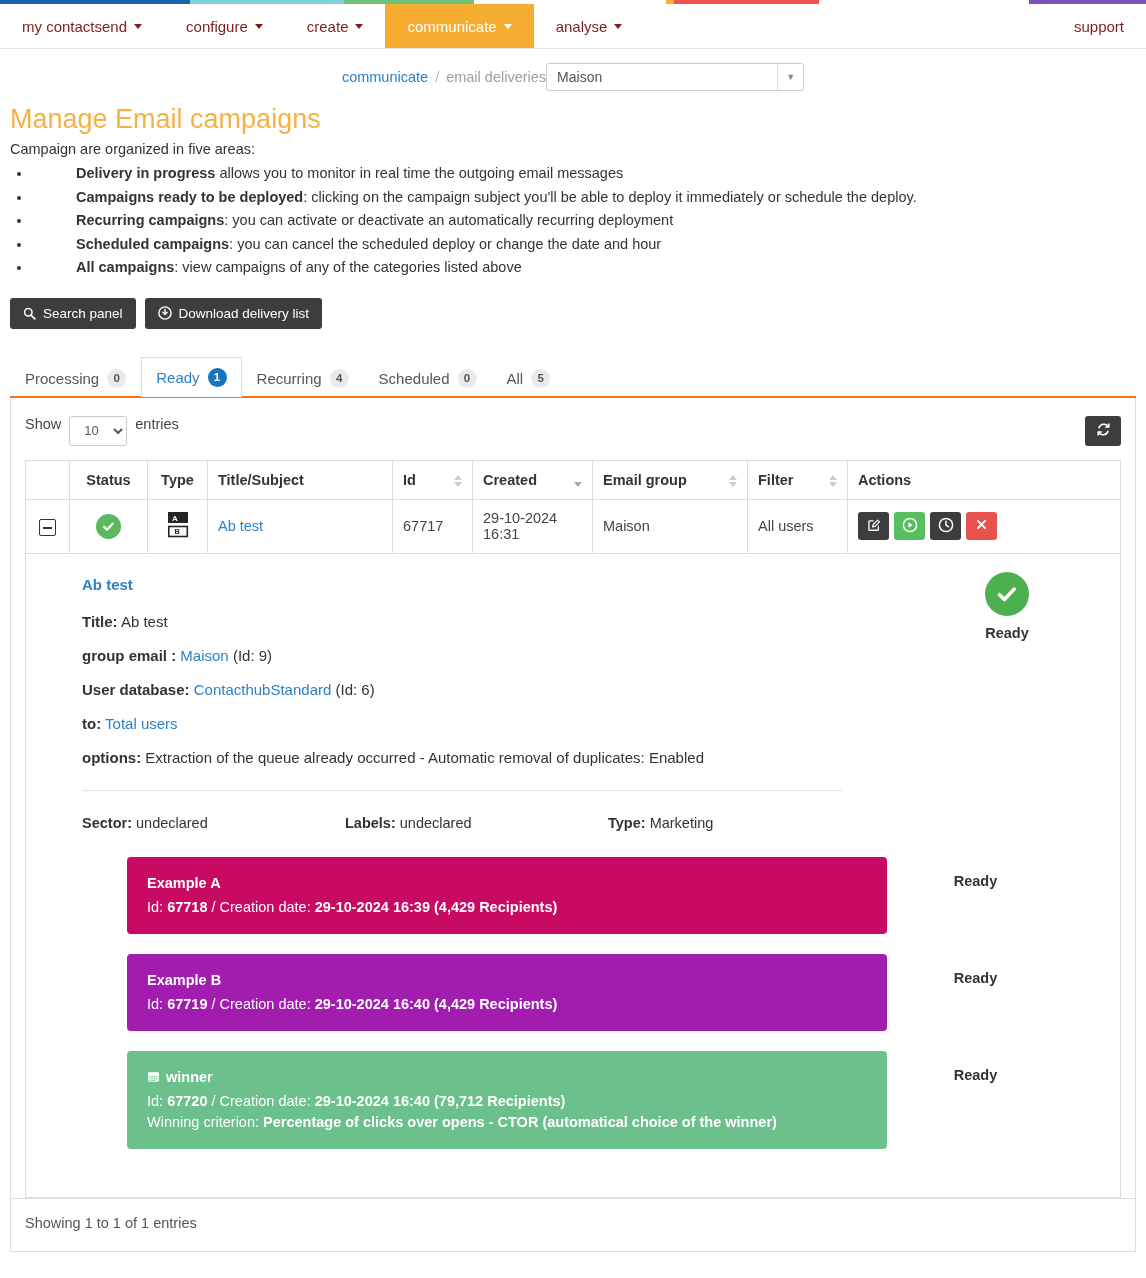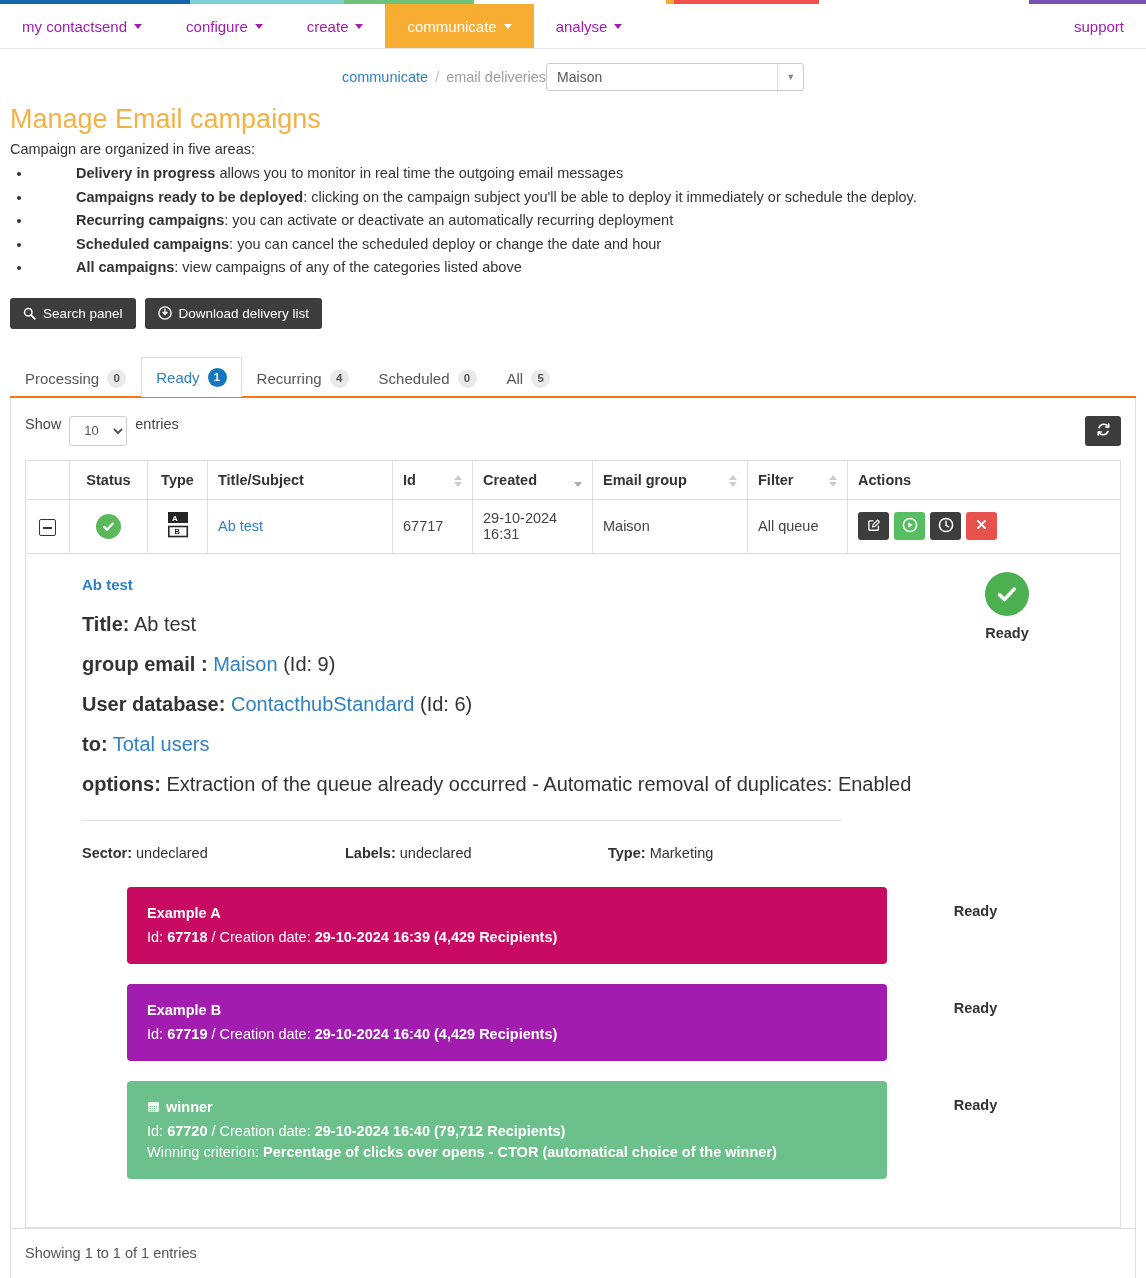--- a/index.html
+++ b/index.html
@@ -21,21 +21,21 @@
     display: flex;
     align-items: stretch;
     height: 45px;
     border-bottom: 1px solid #e5e5e5;
     background: #fff;
   }
   .nav-item {
     display: flex; align-items: center; justify-content: center;
     padding: 0 22px;
     font-size: 15px;
-    color: #a21caf;
+    color: #7f1d1d;
     white-space: nowrap;
     cursor: pointer;
   }
   .nav-item.active { background: #f6ad31; color: #fff; }
   .nav-spacer { flex: 1 1 auto; }
   .caret {
     display: inline-block;
     margin-left: 7px;
     width: 0; height: 0;
     border-left: 4px solid transparent;
@@ -236,21 +236,21 @@
   
   td.detail-cell { padding: 0 !important; border-top: none !important; }
   .detail {
     padding: 22px 56px 28px 56px;
     position: relative;
     background: #fff;
   }
   .detail .dtitle {
     font-size: 15px; font-weight: bold; color: #2f80c4; margin-bottom: 20px;
   }
-  .detail p { font-size: 20px; color: #333; margin: 0 0 17px 0; }
+  .detail p { font-size: 15px; color: #333; margin: 0 0 17px 0; }
   .detail p b { font-weight: bold; }
 
   .detail hr {
     border: none; border-top: 1px solid #e2e2e2;
     margin: 24px 0 18px 0;
     width: 760px;
   }
   .meta-row { display: flex; font-size: 14.5px; color: #333; margin-bottom: 26px; margin-top: 24px; }
   .meta-row .m1 { width: 263px; }
   .meta-row .m2 { width: 263px; }
@@ -459,21 +459,21 @@
                 <text x="13.5" y="24.3" font-family="Liberation Sans, sans-serif" font-size="7.5" font-weight="bold" fill="#252525">B</text>
               </svg>
             </span>
           </td>
           <td class="col-title">
             <a class="link">Ab test</a>
           </td>
           <td class="col-id">67717</td>
           <td class="col-created">29-10-2024 16:31</td>
           <td class="col-group">Maison</td>
-          <td class="col-filter">All queue</td>
+          <td class="col-filter">All users</td>
           <td>
             <div class="actions">
               <button class="act-btn act-dark">
                 <span>
                   <svg width="14" height="14" viewBox="0 0 16 16">
                       <path d="M13 9.2V13a1 1 0 0 1-1 1H3.2a1 1 0 0 1-1-1V4.2a1 1 0 0 1 1-1H7" fill="none" stroke="#fff" stroke-width="1.5" stroke-linecap="round"></path>
                       <path d="M9.2 9.6L6.4 10.2l0.7-2.8 5-5 2.1 2.1z" fill="none" stroke="#fff" stroke-width="1.4" stroke-linejoin="round"></path>
                     </svg>
                 </span>
               </button>

